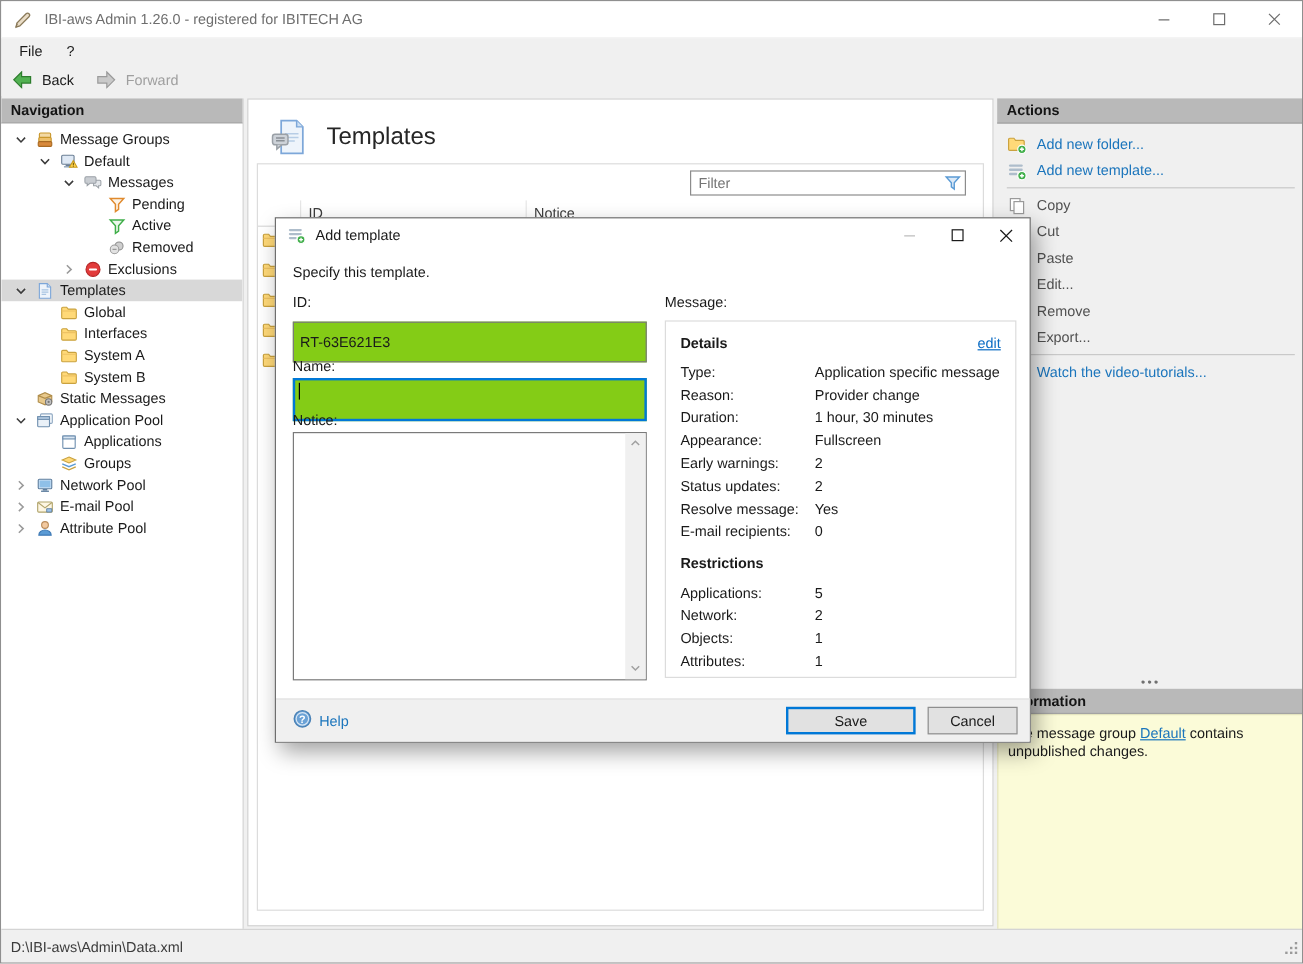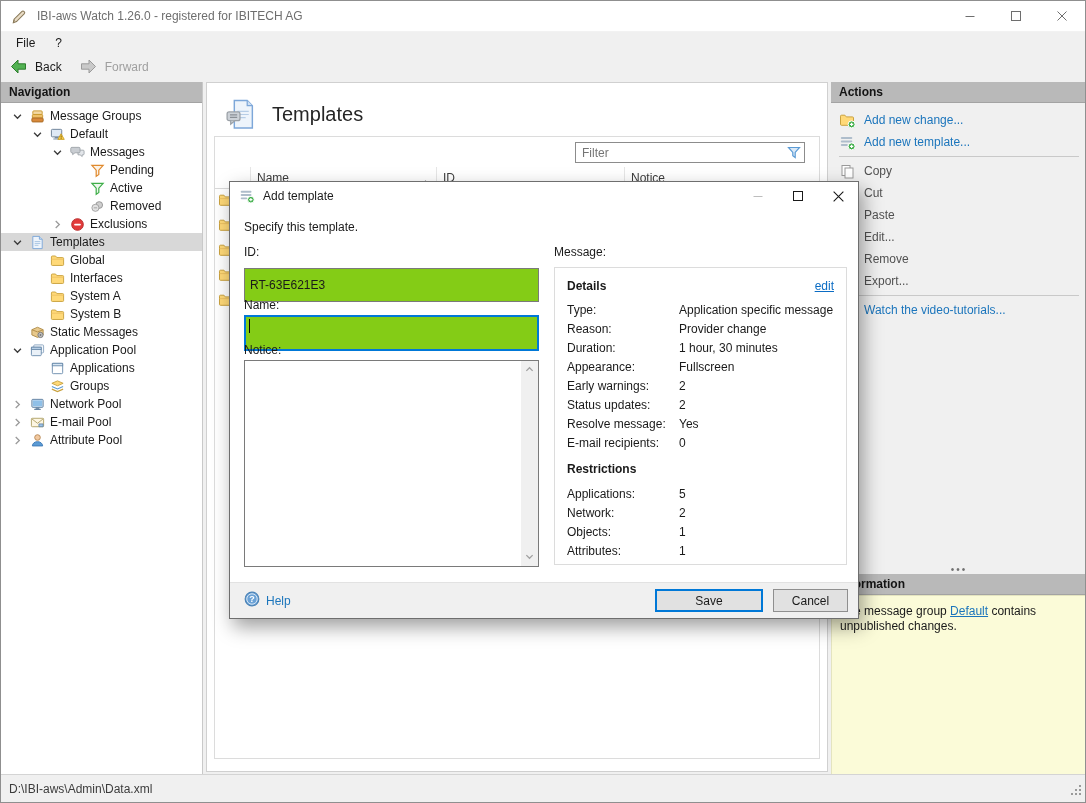--- a/index.html
+++ b/index.html
@@ -101,21 +101,21 @@
 </head>
 <body>
 
 <div class="window">
 
   <div class="titlebar">
     <span class="app-icon"><svg viewBox="0 0 16 16">
           <path d="M2.2 13.8 l3-1 7.2-7.2 a1.6 1.6 0 0 0 -2.3-2.3 L2.9 10.5 z" fill="#e9dcc6" stroke="#8a7a5a" stroke-width="1"></path>
           <path d="M2.2 13.8 l1-2.8" stroke="#8a7a5a" stroke-width="1" fill="none"></path>
         </svg></span>
-    <span class="title-text">IBI-aws Watch 1.26.0 - registered for IBITECH AG</span>
+    <span class="title-text">IBI-aws Admin 1.26.0 - registered for IBITECH AG</span>
     <div class="win-controls">
       <span class="win-btn">
           <svg width="12" height="12" viewBox="0 0 12 12">
             <path d="M1.5 6.5 h9" stroke="#6e6e6e" stroke-width="1"></path>
           </svg>
         </span>
       <span class="win-btn">
           <svg width="12" height="12" viewBox="0 0 12 12">
             <rect x="1.5" y="1.5" width="9" height="9" fill="none" stroke="#6e6e6e" stroke-width="1"></rect>
           </svg>
@@ -408,26 +408,20 @@
       <div class="filter-row">
         <div class="filter-box">
           <input type="text" placeholder="Filter" style="">
           <span class="ficon"><svg viewBox="0 0 20 16">
                 <path d="M4.5 2.5 h11 l-4.3 4.9 v5.1 l-2.4-1.8 v-3.3 z" fill="#dbe9f7" stroke="#5b9bd5" stroke-width="1.2"></path>
               </svg></span>
         </div>
       </div>
       <div class="thead">
         <div class="th" style="width:36px"></div>
-        <div class="th" style="width:186px">
-            <span>Name</span>
-            <span class="sort"><svg viewBox="0 0 9 6">
-                <path d="M4.5 0 L9 6 H0 Z" fill="#9a9a9a"></path>
-              </svg></span>
-          </div>
         <div class="th" style="width:188px">
             <span>ID</span>
           </div>
         <div class="th" style="flex:1;border-right:none">
             <span>Notice</span>
           </div>
       </div>
       <div class="tbody">
         <div class="trow">
             <span><svg viewBox="0 0 16 16">
@@ -467,21 +461,21 @@
     <div class="panel-header">Actions</div>
     <div class="actions-list">
       <div class="action-row enabled">
           <span class="aicon">
             <svg viewBox="0 0 17 17">
               <path d="M1.5 4.2 a1 1 0 0 1 1-1 h3.4 l1.4 1.7 h6.2 a1 1 0 0 1 1 1 v6.4 a1 1 0 0 1 -1 1 h-11 a1 1 0 0 1 -1-1 z" fill="#ffd978" stroke="#caa23f" stroke-width="1"></path>
               <circle cx="12.6" cy="12.4" r="3.5" fill="#3fae49" stroke="#fff" stroke-width="1"></circle>
               <path d="M12.6 10.7 v3.4 M10.9 12.4 h3.4" stroke="#fff" stroke-width="1.2"></path>
             </svg>
           </span>
-          <span class="alabel">Add new change...</span>
+          <span class="alabel">Add new folder...</span>
         </div>
       <div class="action-row enabled">
           <span class="aicon">
             <svg viewBox="0 0 17 17">
               <rect x="1.8" y="3" width="11.5" height="2" rx="1" fill="#aebdcb"></rect>
               <rect x="1.8" y="6.5" width="11.5" height="2" rx="1" fill="#aebdcb"></rect>
               <rect x="1.8" y="10" width="7" height="2" rx="1" fill="#aebdcb"></rect>
               <circle cx="12.6" cy="12.4" r="3.5" fill="#3fae49" stroke="#fff" stroke-width="1"></circle>
               <path d="M12.6 10.7 v3.4 M10.9 12.4 h3.4" stroke="#fff" stroke-width="1.2"></path>
             </svg>

